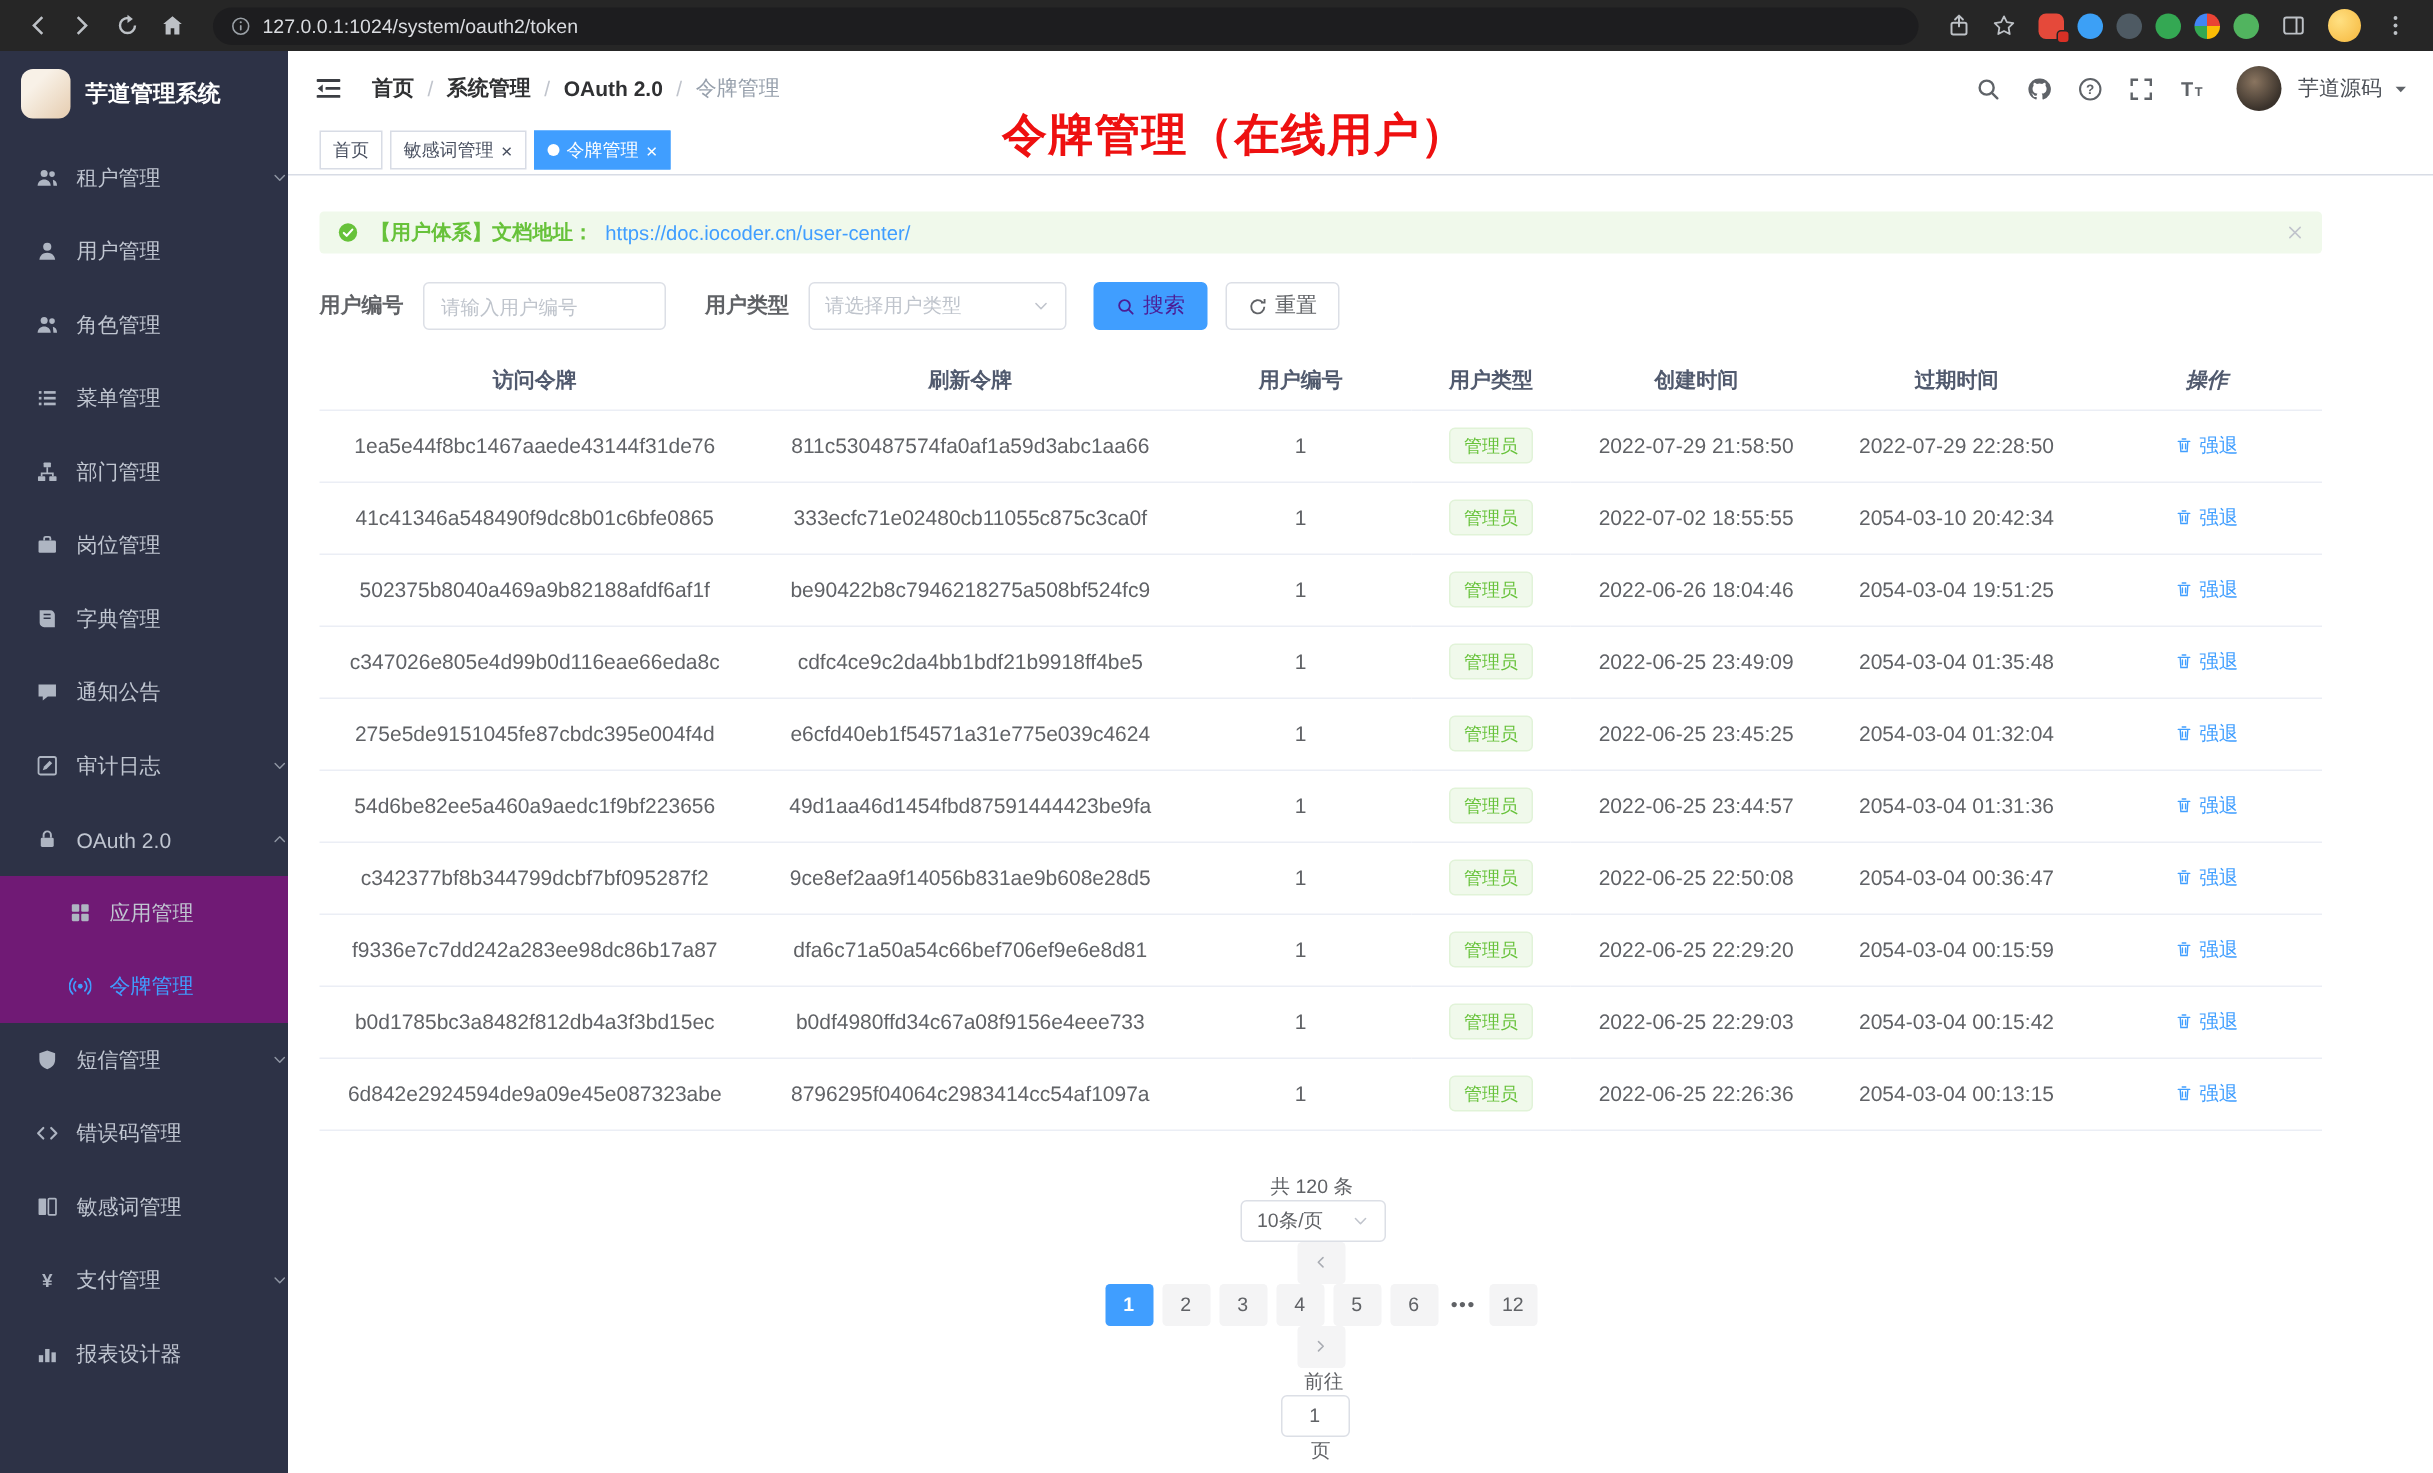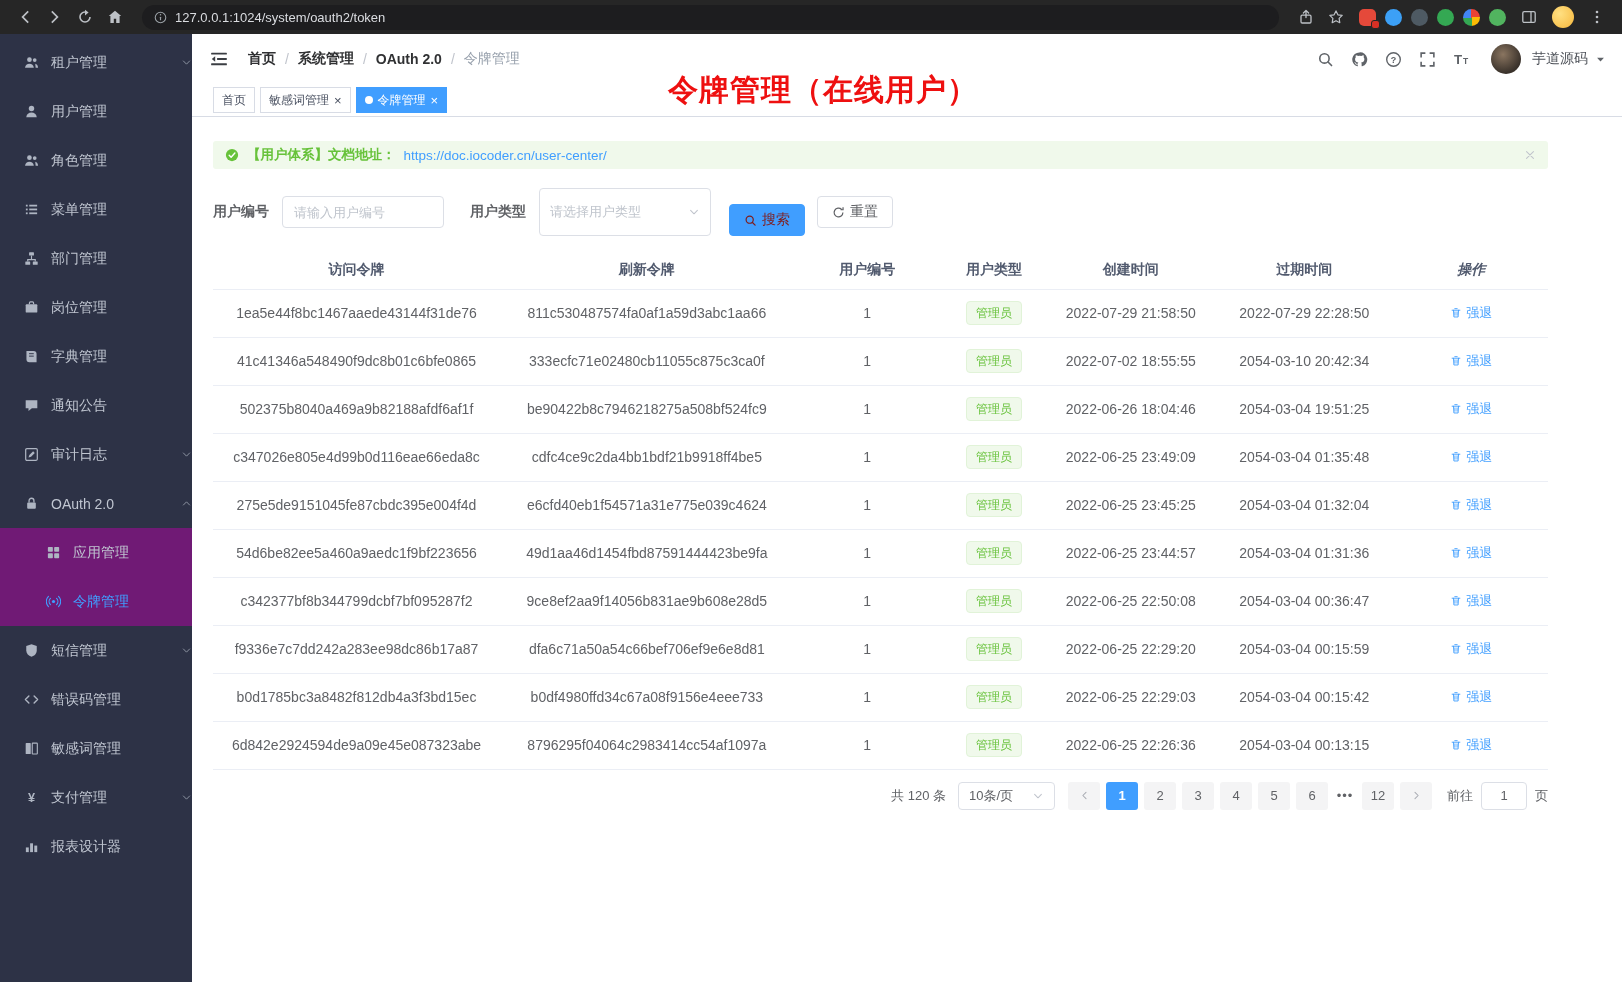--- a/index.html
+++ b/index.html
@@ -78,41 +78,41 @@
   .alert-text { color:#67c23a; font-weight:700; }
   .alert-link { color:#409eff; text-decoration:none; cursor:pointer; }
   .alert-close { margin-left:auto; color:#c0c4cc; display:inline-flex; cursor:pointer; }
   .alert-close svg { width:12px; height:12px; }
 
   .filters { display:flex; align-items:center; font-size:14px; margin-bottom:16px; }
   .filters label { font-weight:700; color:#606266; margin-right:13px; white-space:nowrap; }
   .filters label.ml { margin-left:26px; }
   .txt-input { width:162px; height:32px; border:1px solid #dcdfe6; border-radius:4px; padding:0 11px; font-size:13px; color:#606266; font-family:inherit; outline:none; }
   .txt-input::placeholder { color:#bfc4cc; }
-  .select { width:172px; height:48px; border:1px solid #dcdfe6; border-radius:4px; display:flex; align-items:center; justify-content:space-between; padding:0 10px; cursor:pointer; background:#fff; }
+  .select { width:172px; height:32px; border:1px solid #dcdfe6; border-radius:4px; display:flex; align-items:center; justify-content:space-between; padding:0 10px; cursor:pointer; background:#fff; }
   .select .ph { font-size:13px; color:#bfc4cc; }
   .sel-caret { color:#c0c4cc; display:inline-flex; }
   .sel-caret svg { width:12px; height:12px; }
   .btn { height:32px; display:inline-flex; align-items:center; gap:5px; padding:0 14px; border:1px solid #dcdfe6; border-radius:4px; background:#fff; color:#606266; font-size:14px; font-family:inherit; cursor:pointer; margin-left:12px; }
   .btn svg { width:13px; height:13px; }
-  .btn.primary { background:#409eff; border-color:#409eff; color:#7f1d1d; margin-left:18px;margin-top:16px; }
+  .btn.primary { background:#409eff; border-color:#409eff; color:#4c1d95; margin-left:18px; }
 
   table.tokens { width:100%; border-collapse:collapse; table-layout:fixed; }
   table.tokens th { height:37px; font-size:14px; font-weight:700; color:#515a6e; text-align:center; border-bottom:1px solid #ebeef5; }
   table.tokens td { height:48px; font-size:14px; color:#606266; text-align:center; border-bottom:1px solid #ebeef5; white-space:nowrap; overflow:hidden; }
   table.tokens th:nth-child(1){width:21.5%;} table.tokens th:nth-child(2){width:22%;}
   table.tokens th:nth-child(3){width:11%;}  table.tokens th:nth-child(4){width:8%;}
   table.tokens th:nth-child(5){width:12.5%;} table.tokens th:nth-child(6){width:13.5%;}
   table.tokens th:nth-child(7){width:11.5%;font-style:italic;}
   .tag { display:inline-block; padding:2px 9px; background:#f0f9eb; border:1px solid #e1f3d8; color:#67c23a; border-radius:4px; font-size:12px; line-height:18px; }
   .action-link { color:#409eff; font-size:13px; display:inline-flex; align-items:center; gap:4px; cursor:pointer; }
   .act-icon { display:inline-flex; }
   .act-icon svg { width:12px; height:12px; }
 
-  .pagination { display:flex; align-items:center; justify-content:flex-end; margin-top:12px; font-size:13px; color:#606266; }
+  .pagination { display:flex; align-items:center; justify-content:flex-end; margin-top:28px; font-size:13px; color:#606266;flex-direction:column; }
   .pg-total { margin-right:12px; }
   .pg-size { width:97px; height:28px; margin-right:10px; }
   .pg-size span:first-child { font-size:13px; color:#606266; }
   .pg-btn { min-width:32px; height:28px; border:none; background:#f4f4f5; border-radius:3px; margin:0 3px; font-size:13px; color:#606266; display:inline-flex; align-items:center; justify-content:center; cursor:pointer; font-family:inherit; }
   .pg-btn svg { width:11px; height:11px; color:#a8abb2; }
   .pg-btn.num.active { background:#409eff; color:#fff; font-weight:700; }
   .pg-ellipsis { min-width:28px; text-align:center; letter-spacing:1px; color:#606266; cursor:pointer; display:inline-block; }
   .pg-goto { margin-left:12px; margin-right:8px; }
   .pg-input { width:46px; height:28px; border:1px solid #dcdfe6; border-radius:4px; text-align:center; font-size:13px; color:#606266; font-family:inherit; outline:none; margin-right:8px; }
 
@@ -187,20 +187,24 @@
           <circle cx="8" cy="3" r="1.3"></circle>
           <circle cx="8" cy="8" r="1.3"></circle>
           <circle cx="8" cy="13" r="1.3"></circle>
         </svg>
       </span>
   </div>
 
   <div class="app">
 
     <aside class="sidebar">
+      <div class="logo-row">
+        <span class="logo-img"></span>
+        <span class="logo-title">芋道管理系统</span>
+      </div>
       <nav class="menu">
           <div class="menu-item">
             <span class="mi-icon">
               <svg viewBox="0 0 16 16" width="1em" height="1em" fill="currentColor" aria-hidden="true" style="display:block">
                 <circle cx="5.8" cy="5" r="2.5"></circle>
                 <path d="M1.1 13.6c.3-2.9 2.2-4.4 4.7-4.4s4.4 1.5 4.7 4.4z"></path>
                 <circle cx="11.4" cy="5.4" r="2"></circle>
                 <path d="M12 9.4c1.8.4 2.8 1.7 3 4.2h-2.6z"></path>
               </svg>
             </span>

